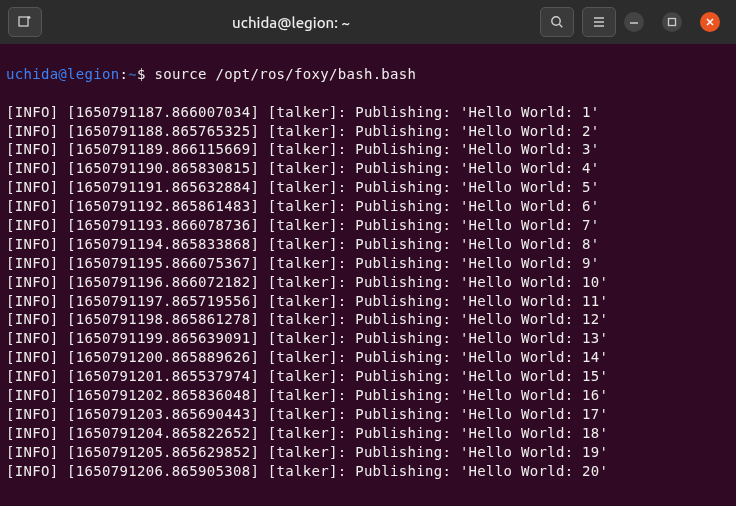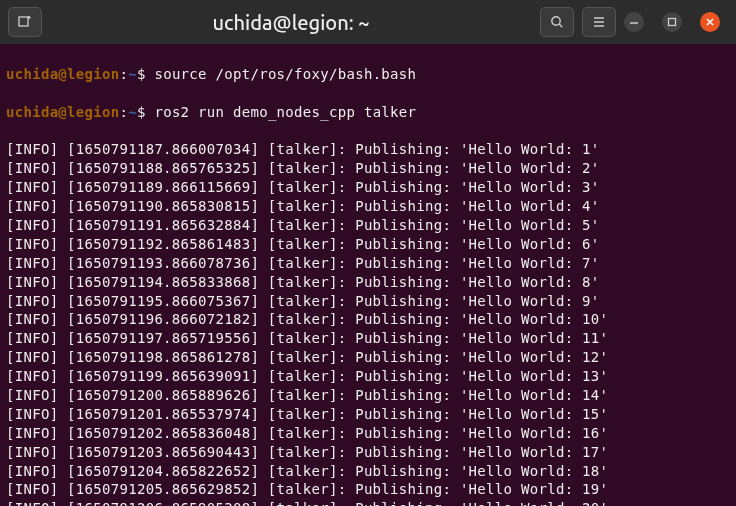--- a/index.html
+++ b/index.html
@@ -1,28 +1,28 @@
 <!DOCTYPE html>
 <html><head>
 <meta charset="utf-8">
 <style>
 * { margin:0; padding:0; box-sizing:border-box; }
 body { width:736px; height:506px; background:#300a24; font-family:"DejaVu Sans Mono","Ubuntu Mono",monospace; font-size:14px; color:#fff; overflow:hidden; }
 .titlebar { height:44px; background:#2c2c2c; display:flex; align-items:center; padding:0 8px; gap:8px; }
 .tb-btn { width:34px; height:30px; border-radius:5px; background:#3a3a3a; border:1px solid #555; display:flex; align-items:center; justify-content:center; }
 .tb-btn svg { width:16px; height:16px; }
-.title { flex:1; text-align:center; color:#eee; font-family:"Ubuntu",sans-serif; font-weight:500; font-size:20px; }
+.title { flex:1; text-align:center; color:#eee; font-family:"Ubuntu",sans-serif; font-weight:500; font-size:15px; }
 .winctrl { display:flex; gap:18px; align-items:center; padding-right:8px; }
 .wc { width:20px; height:20px; border-radius:50%; display:flex; align-items:center; justify-content:center; }
 .wc.min,.wc.max { background:#444; }
 .wc.close { background:#e95420; }
 .wc svg { width:10px; height:10px; }
 .term { padding:2px 6px 6px 6px; line-height:1.35; white-space:pre; letter-spacing:0.3px; }
 .row { display:block; }
-.green { color:#a16207; font-weight:bold; }
+.green { color:#3b82f6; font-weight:normal; }
 .blue { color:#3465a4; font-weight:bold; }
 .white { color:#eeeeec; }
 </style>
 </head>
 <body>
 
 <div class="titlebar">
   <div class="tb-btn">
     <svg viewBox="0 0 16 16">
         <rect x="2" y="3" width="9" height="9" fill="none" stroke="#ccc" stroke-width="1.3"></rect>
@@ -55,16 +55,15 @@
     <div class="wc close">
         <svg viewBox="0 0 10 10">
           <path d="M2 2l6 6M8 2l-6 6" stroke="#fff" stroke-width="1.5"></path>
         </svg>
       </div>
   </div>
 </div>
 
 <div class="term">
 <span class="row"><span class="green">uchida@legion</span><span class="white">:</span><span class="blue">~</span><span class="white">$</span><span class="white"> </span><span class="white">source /opt/ros/foxy/bash.bash</span></span>
-<span class="row"><span class="green">uchida@legion</span><span class="white">:</span><span class="blue">~</span><span class="white">$</span><span class="white"> </span><span class="white">ros2 run demo_nodes_cpp talker</span></span>
 <div id="log-container"><span class="row white">[INFO] [1650791187.866007034] [talker]: Publishing: 'Hello World: 1'</span><span class="row white">[INFO] [1650791188.865765325] [talker]: Publishing: 'Hello World: 2'</span><span class="row white">[INFO] [1650791189.866115669] [talker]: Publishing: 'Hello World: 3'</span><span class="row white">[INFO] [1650791190.865830815] [talker]: Publishing: 'Hello World: 4'</span><span class="row white">[INFO] [1650791191.865632884] [talker]: Publishing: 'Hello World: 5'</span><span class="row white">[INFO] [1650791192.865861483] [talker]: Publishing: 'Hello World: 6'</span><span class="row white">[INFO] [1650791193.866078736] [talker]: Publishing: 'Hello World: 7'</span><span class="row white">[INFO] [1650791194.865833868] [talker]: Publishing: 'Hello World: 8'</span><span class="row white">[INFO] [1650791195.866075367] [talker]: Publishing: 'Hello World: 9'</span><span class="row white">[INFO] [1650791196.866072182] [talker]: Publishing: 'Hello World: 10'</span><span class="row white">[INFO] [1650791197.865719556] [talker]: Publishing: 'Hello World: 11'</span><span class="row white">[INFO] [1650791198.865861278] [talker]: Publishing: 'Hello World: 12'</span><span class="row white">[INFO] [1650791199.865639091] [talker]: Publishing: 'Hello World: 13'</span><span class="row white">[INFO] [1650791200.865889626] [talker]: Publishing: 'Hello World: 14'</span><span class="row white">[INFO] [1650791201.865537974] [talker]: Publishing: 'Hello World: 15'</span><span class="row white">[INFO] [1650791202.865836048] [talker]: Publishing: 'Hello World: 16'</span><span class="row white">[INFO] [1650791203.865690443] [talker]: Publishing: 'Hello World: 17'</span><span class="row white">[INFO] [1650791204.865822652] [talker]: Publishing: 'Hello World: 18'</span><span class="row white">[INFO] [1650791205.865629852] [talker]: Publishing: 'Hello World: 19'</span><span class="row white">[INFO] [1650791206.865905308] [talker]: Publishing: 'Hello World: 20'</span></div>
 
 </div>
 
 </body></html>

